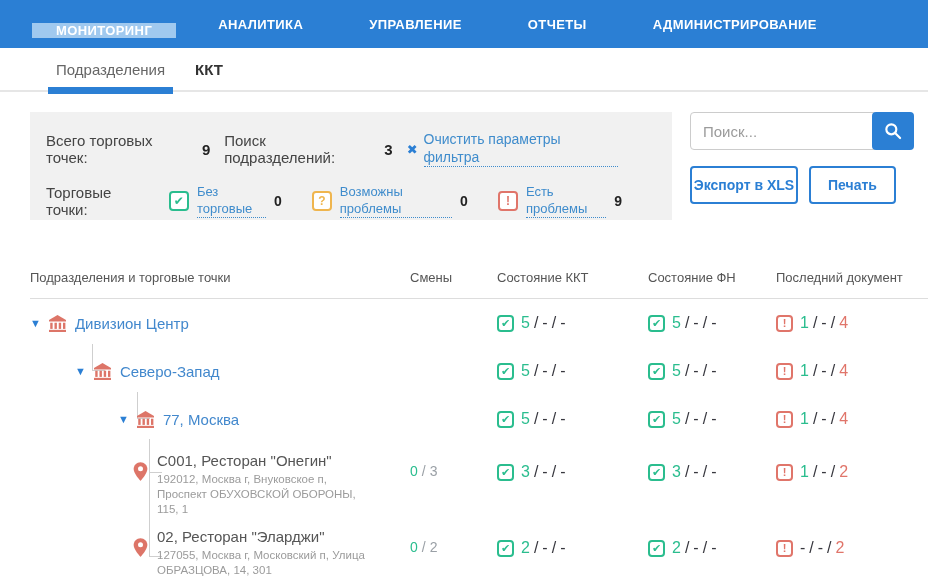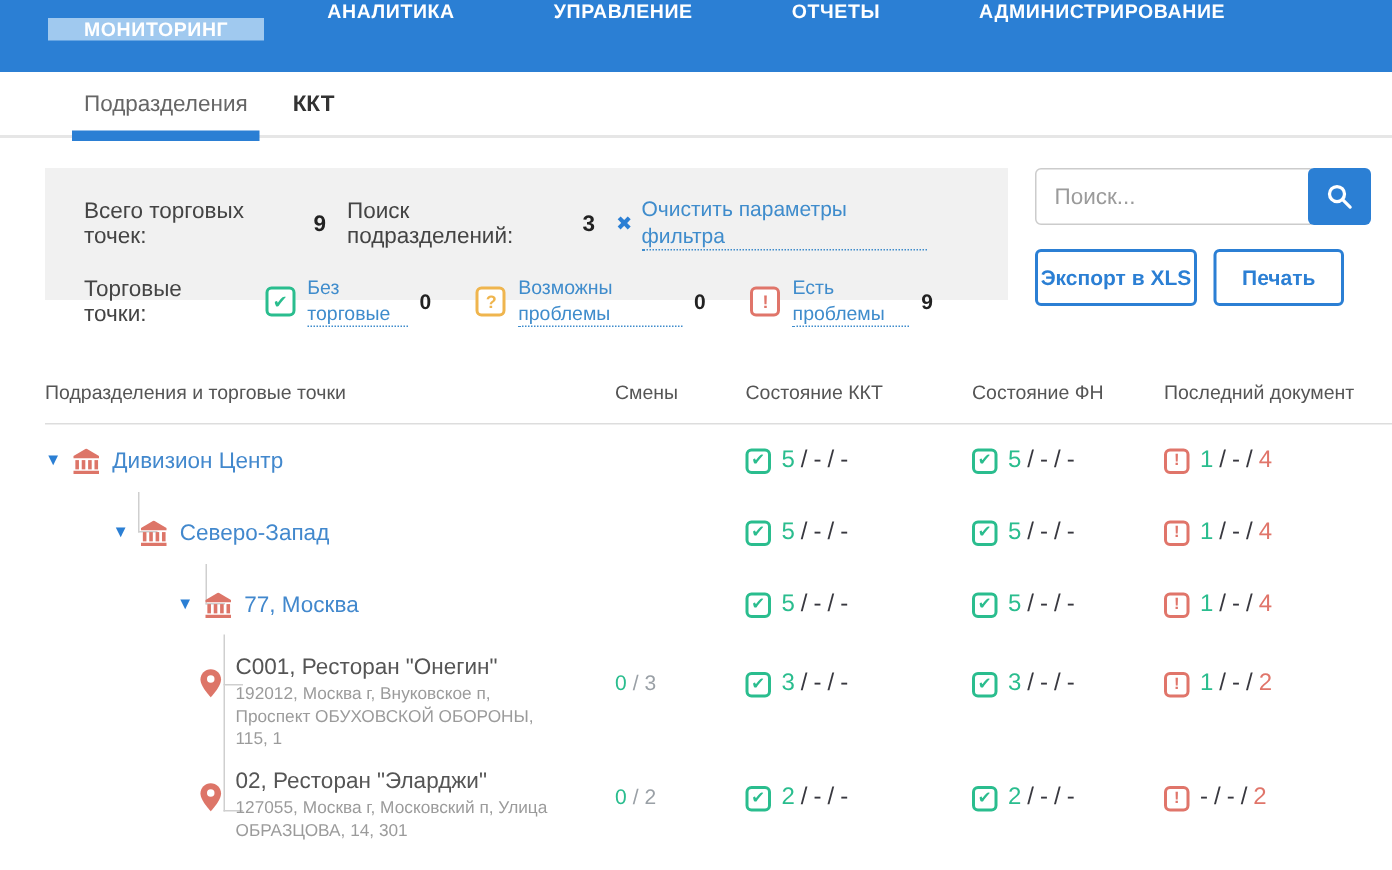--- a/index.html
+++ b/index.html
@@ -13,35 +13,35 @@
     --txt:#444;
     --gray:#999;
     --head:#555;
     --panel:#f1f1f1;
     --line:#dddddd;
   }
   *{box-sizing:border-box;margin:0;padding:0;}
   html,body{width:928px;height:580px;overflow:hidden;background:#fff;
     font-family:"Liberation Sans","DejaVu Sans",sans-serif;color:var(--txt);}
   
-  .nav{height:48px;background:var(--blue);display:flex;align-items:flex-start;padding-left:32px;}
+  .nav{height:48px;background:var(--blue);display:flex;align-items:center;padding-left:32px;}
   .nav-tab{display:flex;align-items:center;padding:0 24px;margin-right:18px;
     color:#fff;font-size:13px;font-weight:600;letter-spacing:.4px;cursor:pointer;}
   .nav-tab.active{background:var(--blue-tab);margin-top:12px;}
   
   .subtabs{height:44px;display:flex;align-items:center;padding-left:48px;
     border-bottom:2px solid #e6e6e6;position:relative;}
   .subtab{font-size:15px;color:#666;padding:0 8px;margin-right:14px;height:100%;
     display:flex;align-items:center;position:relative;cursor:pointer;}
   .subtab.active::after{content:"";position:absolute;left:0;right:0;bottom:-4px;
     height:7px;background:var(--blue);}
   .subtab.bold{font-weight:700;color:#333;}
   
   .toolbar{display:flex;margin:20px 14px 0 30px;}
-  .panel{width:642px;height:88px;background:var(--panel);padding:19px 20px 0 26px;}
+  .panel{width:642px;height:108px;background:var(--panel);padding:19px 20px 0 16px;}
   .panel-row{display:flex;align-items:center;}
   .panel-row + .panel-row{margin-top:17px;}
   .tot-label{font-size:15px;color:#444;}
   .tot-num{font-size:15px;font-weight:700;color:#222;margin:0 14px 0 5px;}
   .clear-link{margin-left:auto;margin-right:34px;display:flex;align-items:center;cursor:pointer;}
   .clear-x{color:var(--blue);font-weight:700;font-size:13px;margin-right:6px;}
   .blue-dotted{color:var(--link);font-size:14px;border-bottom:1px dotted var(--link);line-height:1.25;}
   .chips-label{font-size:15px;color:#444;margin-right:22px;}
   .chip{display:flex;align-items:center;margin-right:30px;cursor:pointer;}
   .chip .lbl{font-size:13px;margin:0 8px;}

